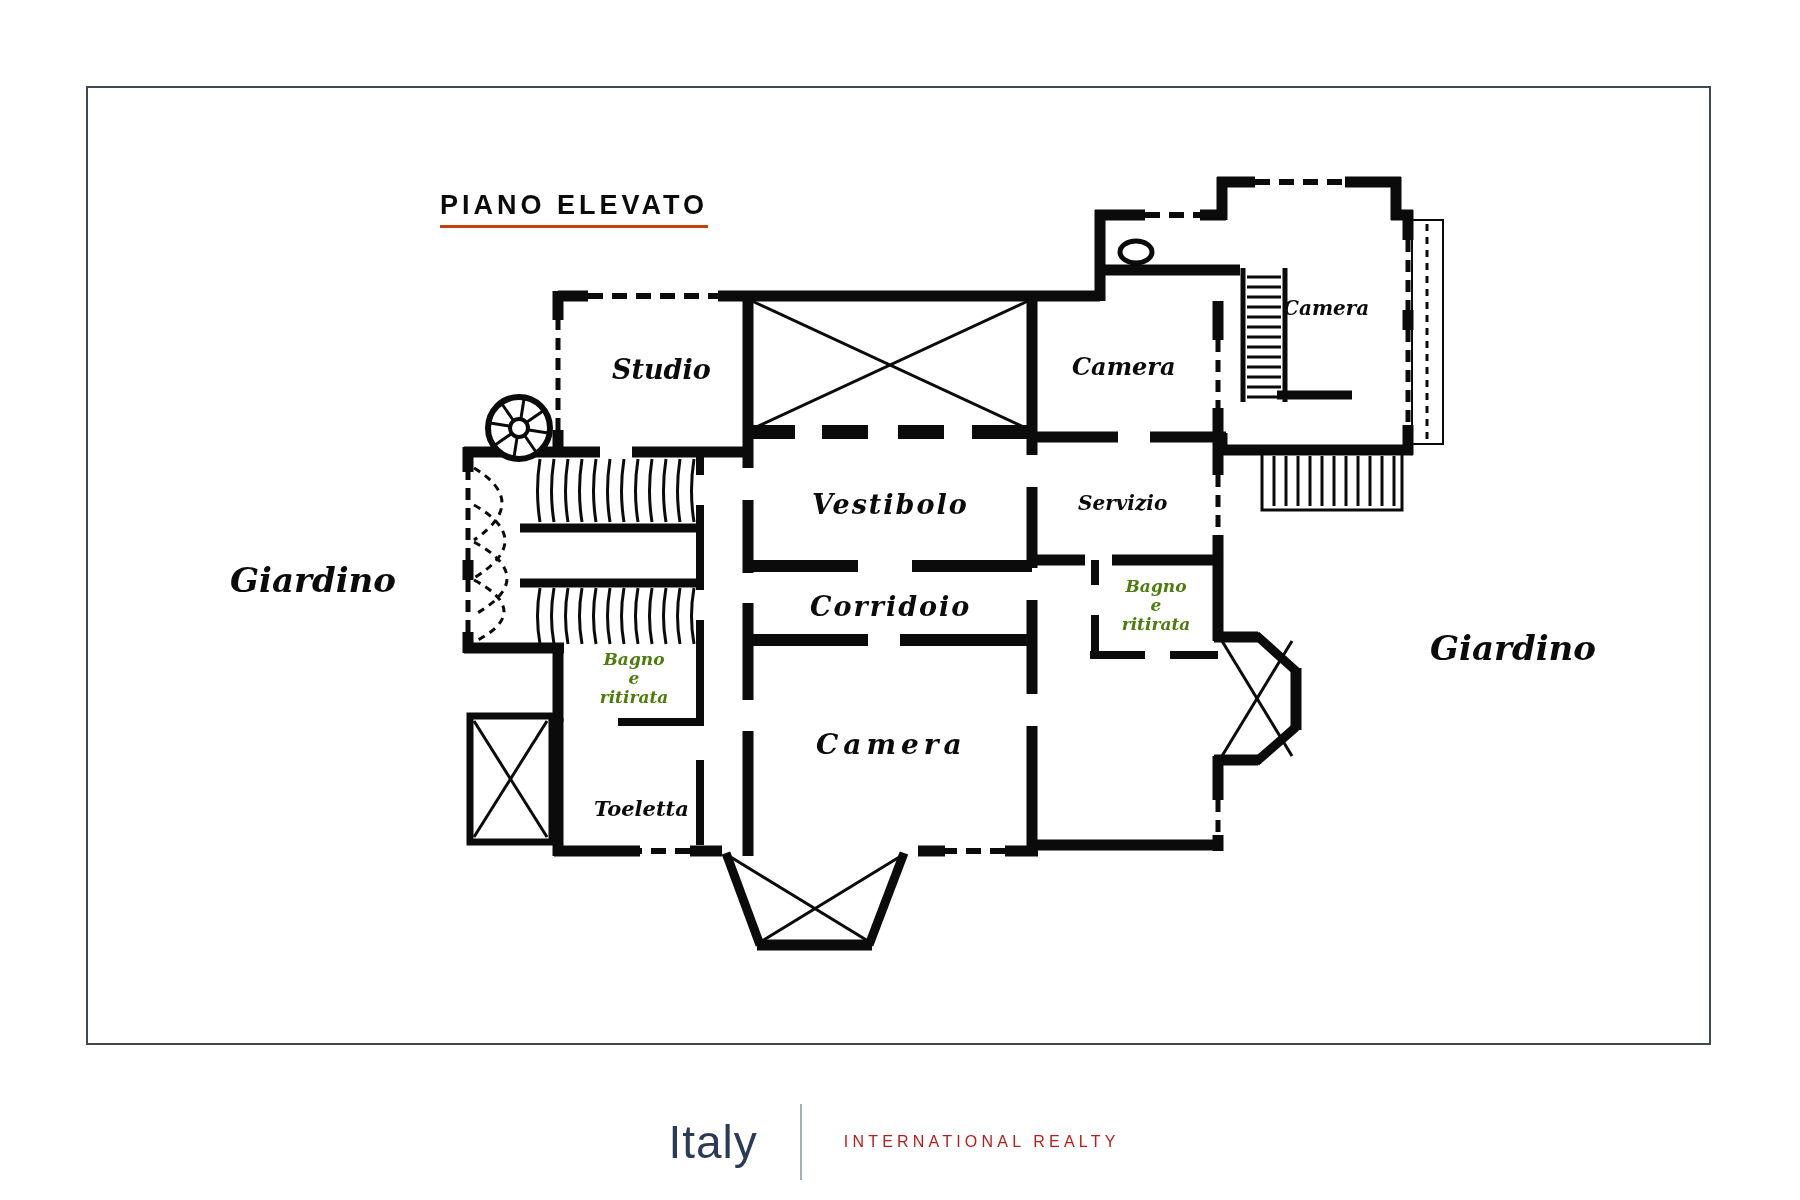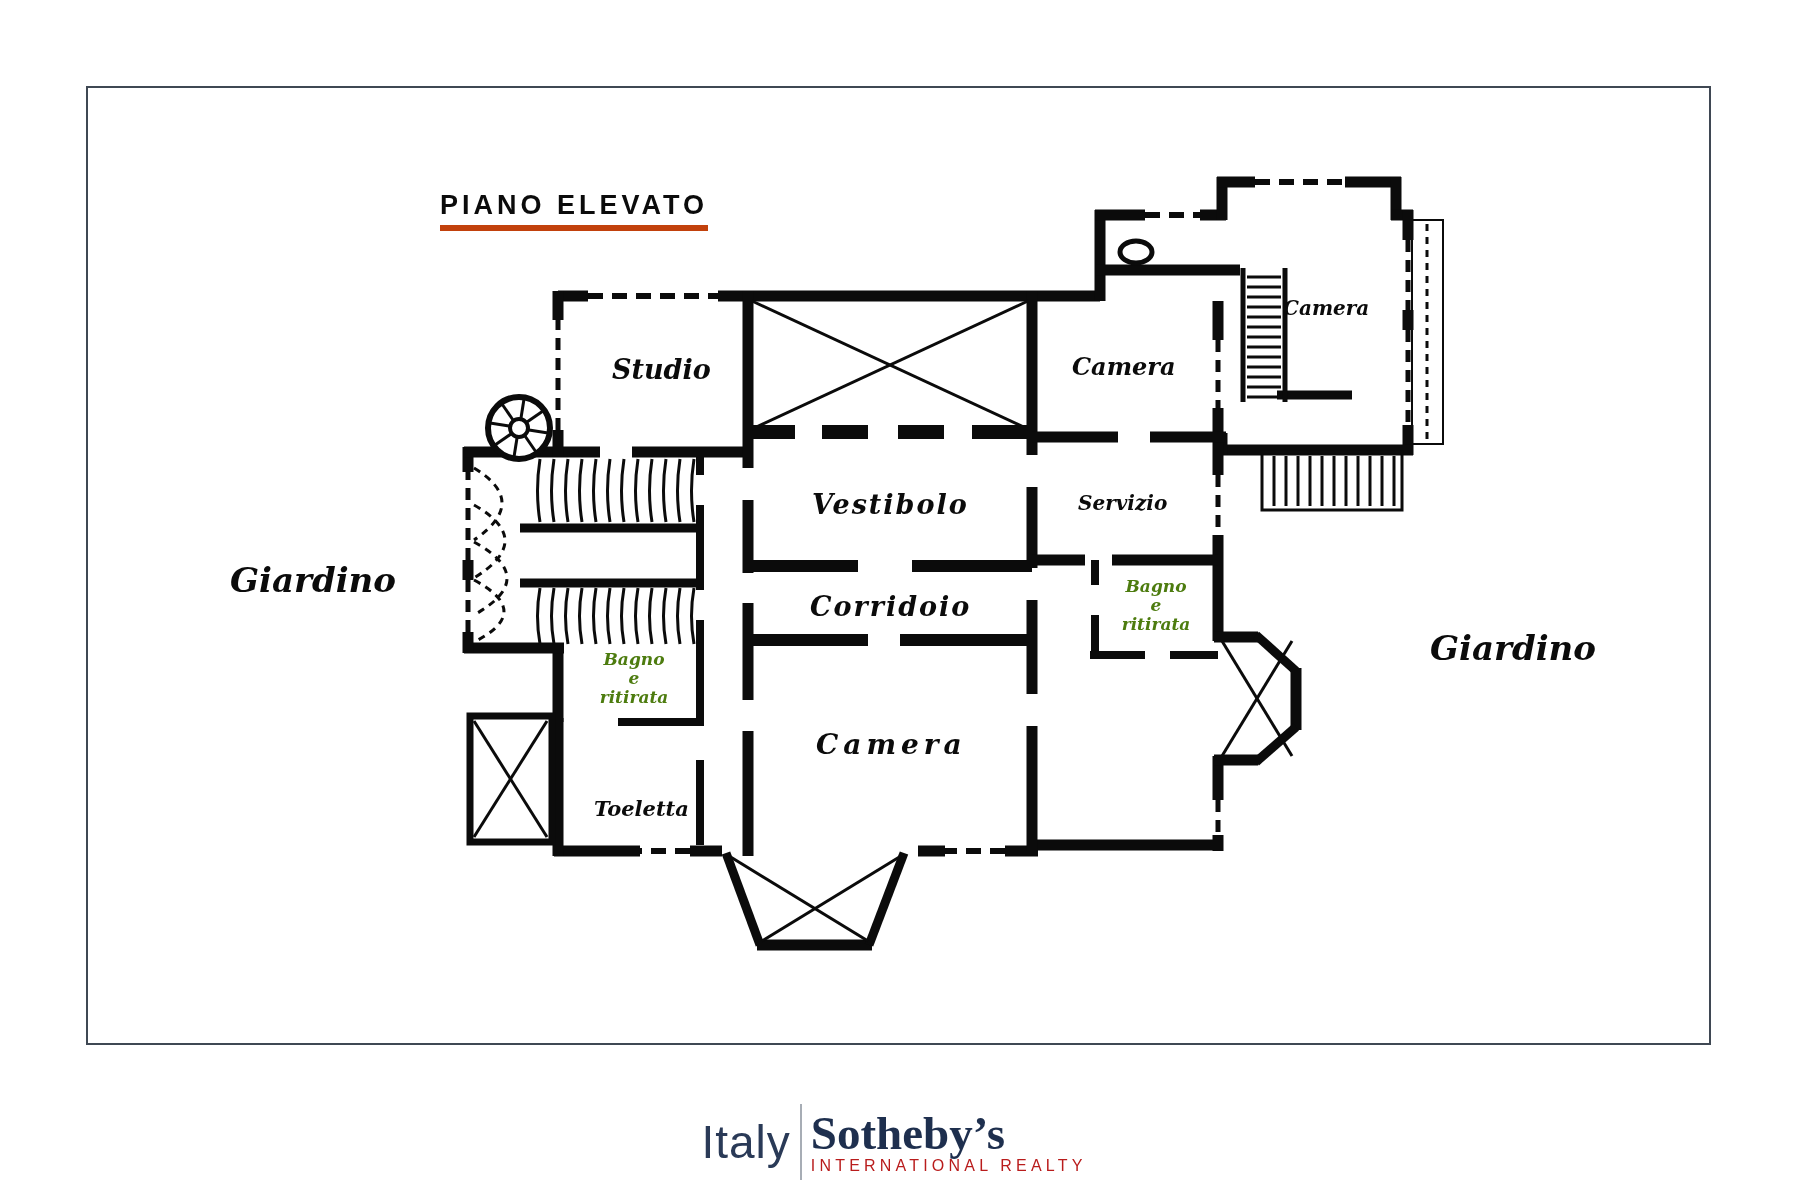--- a/index.html
+++ b/index.html
@@ -11,21 +11,21 @@
   .frame {
     position:absolute; left:86px; top:86px; width:1621px; height:955px;
     border:2px solid #3f4853; background:#ffffff;
   }
   .plan-svg { position:absolute; left:0; top:0; }
 
   .title {
     position:absolute; left:440px; top:190px;
     font-family:"Liberation Sans", sans-serif; font-weight:700;
     font-size:27px; letter-spacing:4px; color:#0b0b0b;
-    border-bottom:6px solid #c2410c; padding-bottom:4px; white-space:nowrap;
+    border-bottom:3px solid #c2410c; padding-bottom:4px; white-space:nowrap;
   }
   .lbl {
     position:absolute; color:#0b0b0b; white-space:nowrap;
     font-family:"DejaVu Serif", serif; font-style:italic; font-weight:700;text-align:right;
   }
   .studio      { left:612px;  top:354px; font-size:27px; }
   .camera-top  { left:1072px; top:352px; font-size:24px; }
   .camera-annex{ left:1283px; top:296px; font-size:20px; }
   .vestibolo   { left:812px;  top:489px; font-size:27px; letter-spacing:2px; }
   .servizio    { left:1078px; top:491px; font-size:20px; }
@@ -37,21 +37,21 @@
     font-family:"DejaVu Serif", serif; font-style:italic; font-weight:700;
     font-size:17px; width:116px;
   }
   .bagno-left  { left:576px;  top:650px; }
   .bagno-right { left:1098px; top:577px; }
   .giardino-left  { left:230px;  top:560px; font-size:34px; }
   .giardino-right { left:1430px; top:628px; font-size:34px; }
 
   .footer {
     position:absolute; left:0; top:1096px; width:1788px; height:92px;
-    display:flex; align-items:center; justify-content:center; gap:9px;
+    display:flex; align-items:center; justify-content:center; gap:42px;
   }
   .footer-region { font-size:46px; font-weight:400; color:#2a3a57; letter-spacing:1px; }
   .footer-divider { width:2px; height:76px; background:#a7adb5; }
   .footer-brandcol { display:flex; flex-direction:column; align-items:flex-start; }
   .footer-brand {
     font-family:"Liberation Serif", serif; font-weight:700;
     font-size:47px; color:#1e2f4e; line-height:1;
   }
   .footer-sub {
     font-size:16px; letter-spacing:4.2px; color:#b91c1c; 
@@ -319,16 +319,15 @@
   <div>ritirata</div>
 </div>
 
 <div class="lbl giardino-left">Giardino</div>
 <div class="lbl giardino-right">Giardino</div>
 
 <div class="footer">
   <span class="footer-region">Italy</span>
   <span class="footer-divider"></span>
   <span class="footer-brandcol">
-    <span class="footer-brand">Sotheby’s</span>
     <span class="footer-sub">INTERNATIONAL REALTY</span>
   </span>
 </div>
 
 </body></html>

